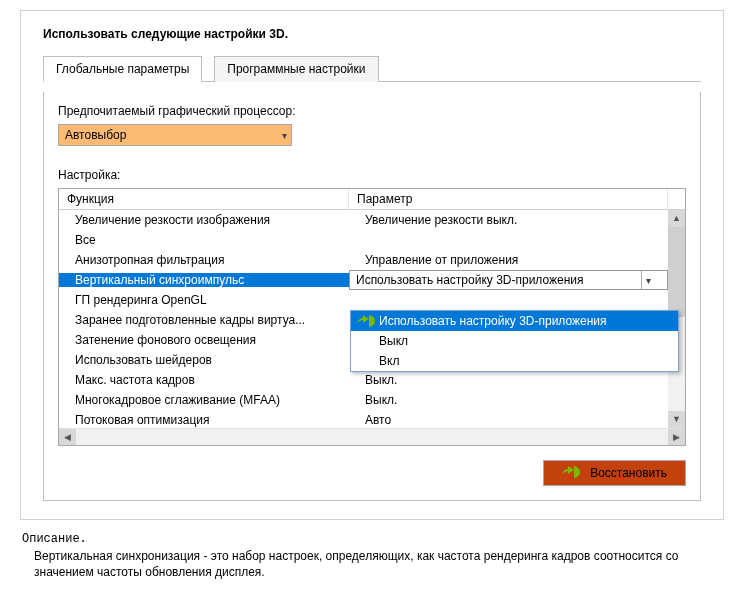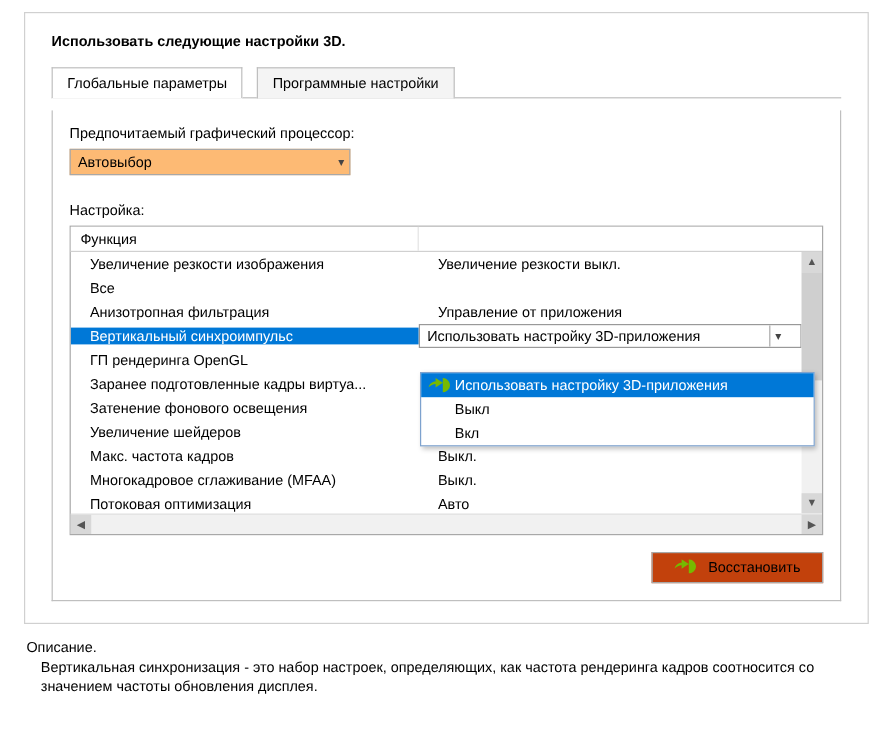--- a/index.html
+++ b/index.html
@@ -207,21 +207,21 @@
     padding: 4px 18px;
     border: 1px solid #a8a8a8;
     background: #c2410c;
     cursor: pointer;
     height: 26px;
   }
   .desc-block {
     margin: 12px 0 0 2px;
     width: 704px;
   }
-  .desc-label { margin-bottom: 2px; }
+  .desc-label { margin-bottom: 2px; font-family: Liberation Mono, monospace; }
   .desc-text { padding-left: 12px; line-height: 1.35; }
 </style>
 </head>
 <body>
 
 <div class="panel">
   <div class="panel-title">Использовать следующие настройки 3D.</div>
 
   <div class="tab-strip">
     <div class="tab active">Глобальные параметры</div>
@@ -233,20 +233,21 @@
     <div class="select">
       <span>Автовыбор</span>
       <span class="chev">▾</span>
     </div>
 
     <div class="setting-label">Настройка:</div>
 
     <div class="grid-wrap">
       <div class="grid-head">
         <div class="th">Функция</div>
+        <div class="th">Параметр</div>
         <div class="th last"></div>
       </div>
       <div class="grid-body">
         <div id="rows">
             <div class="row">
               <div class="cell feature">Увеличение резкости изображения</div>
               <div class="cell value">Увеличение резкости выкл.</div>
               <div></div>
             </div>
             <div class="row">
@@ -275,21 +276,21 @@
               <div class="cell feature">Заранее подготовленные кадры виртуа...</div>
               <div class="cell value"></div>
               <div></div>
             </div>
             <div class="row">
               <div class="cell feature">Затенение фонового освещения</div>
               <div class="cell value"></div>
               <div></div>
             </div>
             <div class="row">
-              <div class="cell feature">Увеличение шейдеров</div>
+              <div class="cell feature">Использовать шейдеров</div>
               <div class="cell value">Вкл.</div>
               <div></div>
             </div>
             <div class="row">
               <div class="cell feature">Макс. частота кадров</div>
               <div class="cell value">Выкл.</div>
               <div></div>
             </div>
             <div class="row">
               <div class="cell feature">Многокадровое сглаживание (MFAA)</div>

